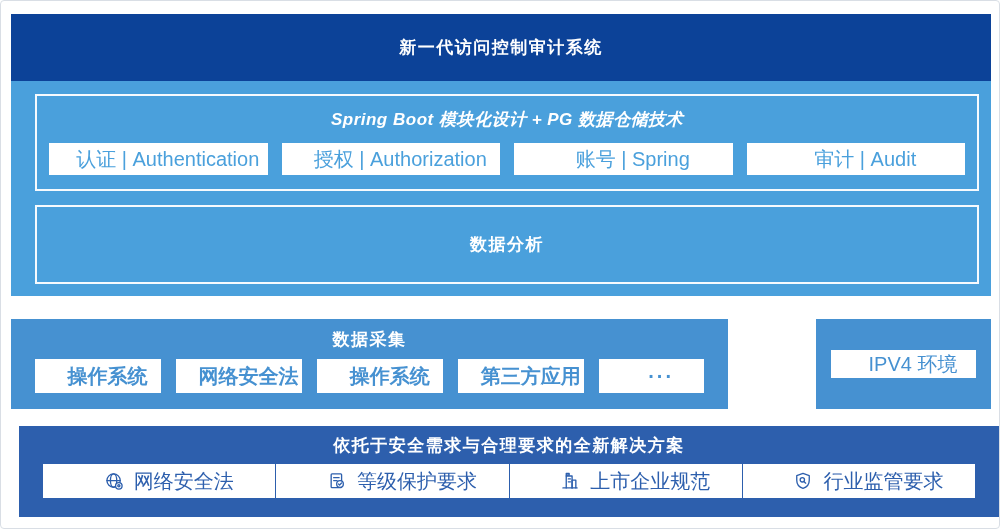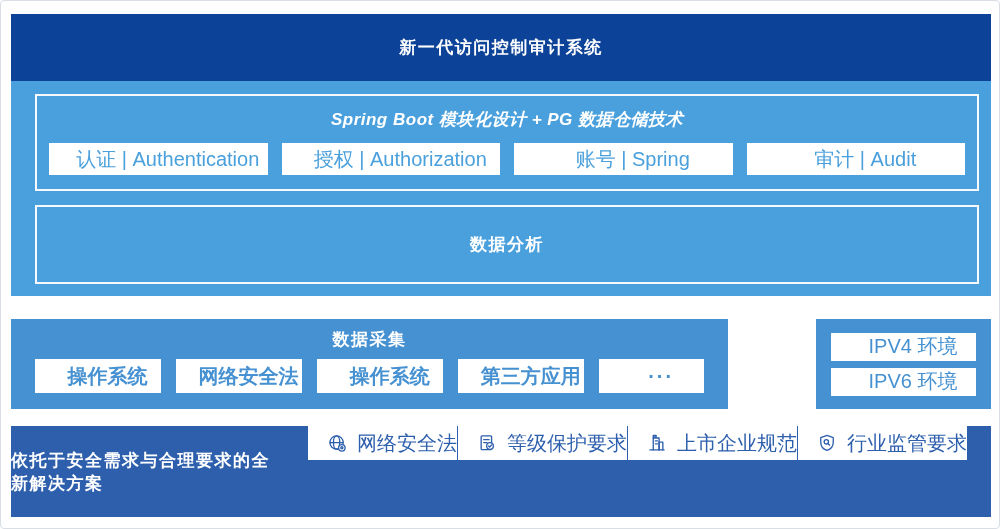--- a/index.html
+++ b/index.html
@@ -50,22 +50,22 @@
   .collection .chip.chip-ellipsis{flex:.8;letter-spacing:2px;}
   
   .env{
     position:absolute;left:815px;top:318px;width:175px;height:90px;
     background:var(--mid);display:flex;flex-direction:column;justify-content:center;
     gap:7px;padding:0 15px;
   }
   .env .chip{flex:none;height:28px;color:var(--mid);}
   
   .solution{
-    position:absolute;left:10px;top:425px;width:980px;height:91px;
-    background:var(--royal);display:flex;flex-direction:row;
+    position:absolute;left:18px;top:425px;width:980px;height:91px;
+    background:var(--royal);display:flex;flex-direction:column;
   }
   .solution .box-title{letter-spacing:1.5px;}
   .solution .chip-row{padding:0 24px 19px;gap:1px;}
   .solution .chip{height:34px;color:var(--royal);gap:10px;}
   .s-icon{display:flex;align-items:center;}
   .s-icon svg{display:block;stroke:var(--royal);fill:none;stroke-width:1.6;stroke-linecap:round;stroke-linejoin:round;}
 </style>
 </head>
 <body>
 
@@ -99,21 +99,20 @@
       <div class="chip">操作系统</div>
       <div class="chip">网络安全法</div>
       <div class="chip">操作系统</div>
       <div class="chip">第三方应用</div>
       <div class="chip chip-ellipsis">···</div>
     </div>
   </div>
 
   <div class="env">
     <div class="chip">IPV4 环境</div>
-    <div class="chip">IPV6 环境</div>
   </div>
 
   <div class="solution">
     <div class="box-title">依托于安全需求与合理要求的全新解决方案</div>
     <div class="chip-row">
 
       <div class="chip">
         <span class="s-icon">
           <svg width="20" height="20" viewBox="0 0 24 24">
             <circle cx="11.5" cy="11.5" r="8"></circle>

